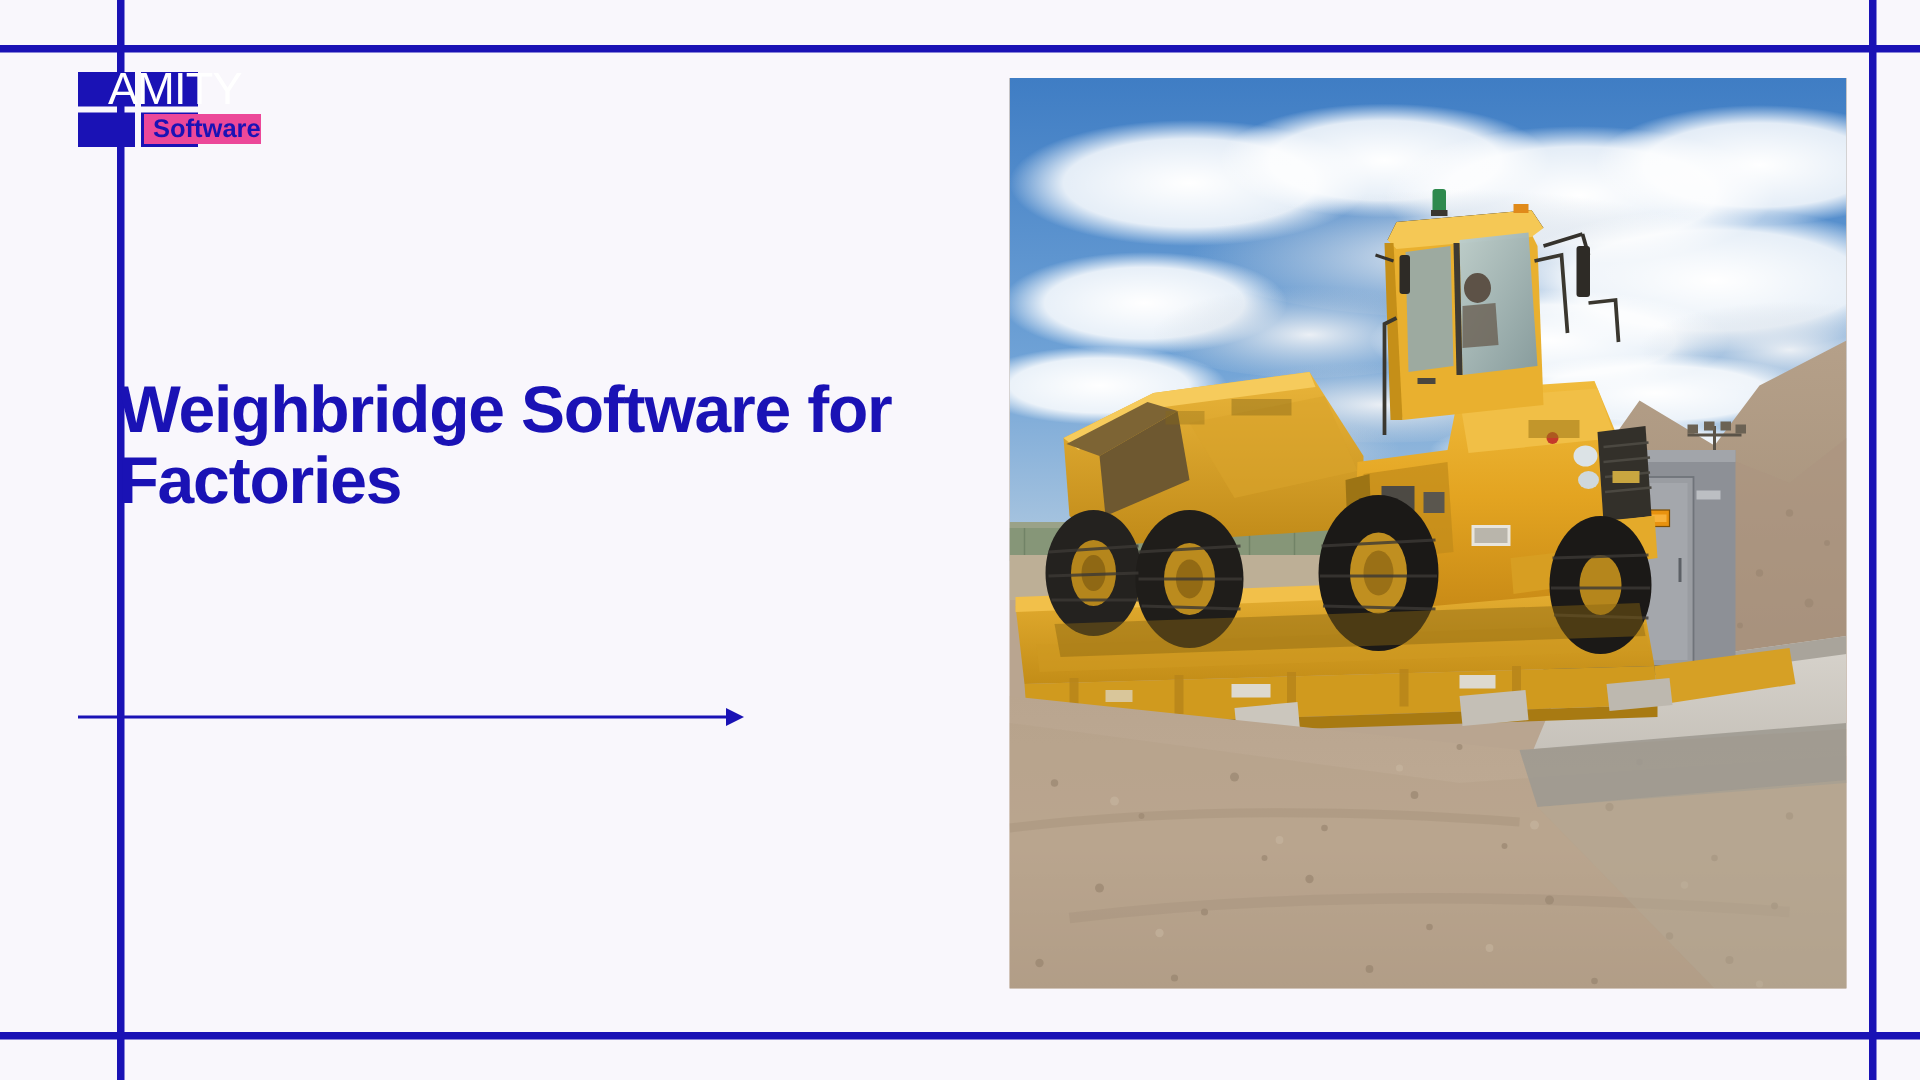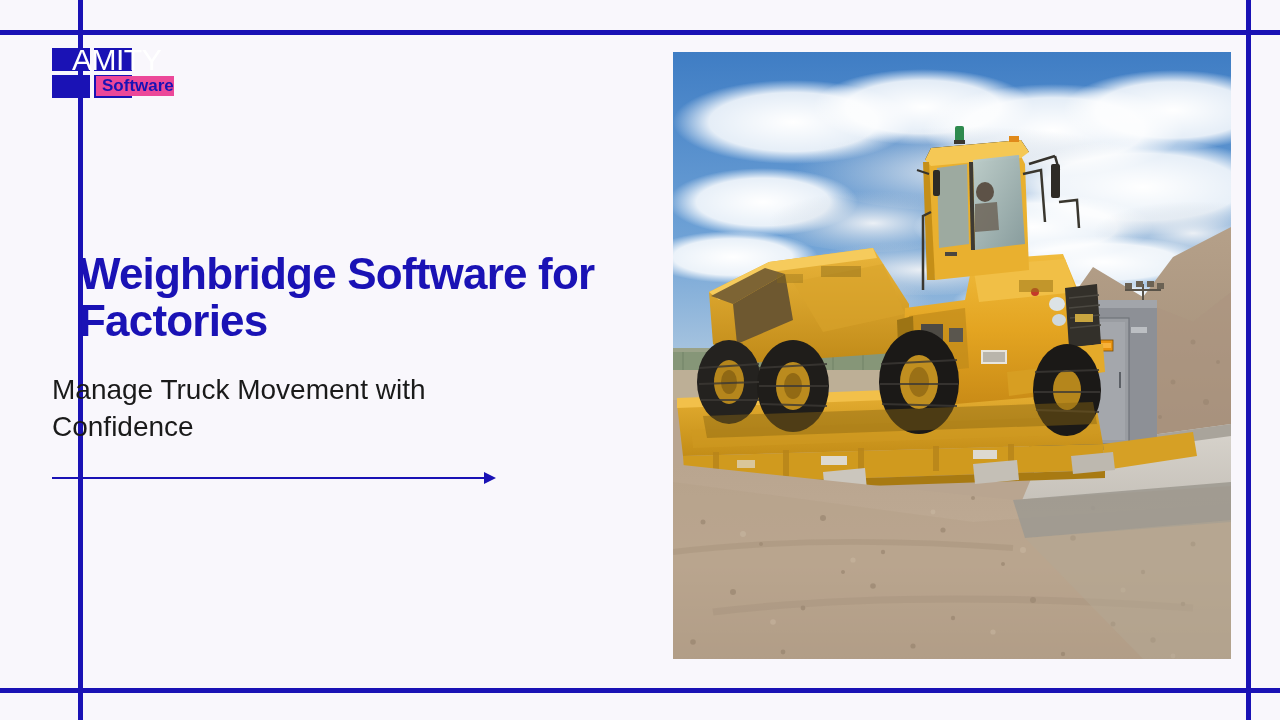--- a/index.html
+++ b/index.html
@@ -110,21 +110,20 @@
       <span class="logo-sq sq-tr"></span>
       <span class="logo-sq sq-bl"></span>
       <span class="logo-sq sq-br"></span>
     </div>
     <div class="logo-amity"><span class="wh">AMITY</span></div>
     <div class="logo-software">Software</div>
   </div>
 
   <h1 class="headline">Weighbridge Software for Factories</h1>
 
-  <p class="subheadline">Manage Truck Movement with Confidence</p>
 
   <div class="arrow-rule">
     <svg width="445" height="20" viewBox="0 0 445 20">
       <line x1="0" y1="10" x2="434" y2="10" stroke="#1a12b5" stroke-width="2"></line>
       <path d="M432 4 L444 10 L432 16 Z" fill="#1a12b5"></path>
     </svg>
   </div>
 
 </div>
 

